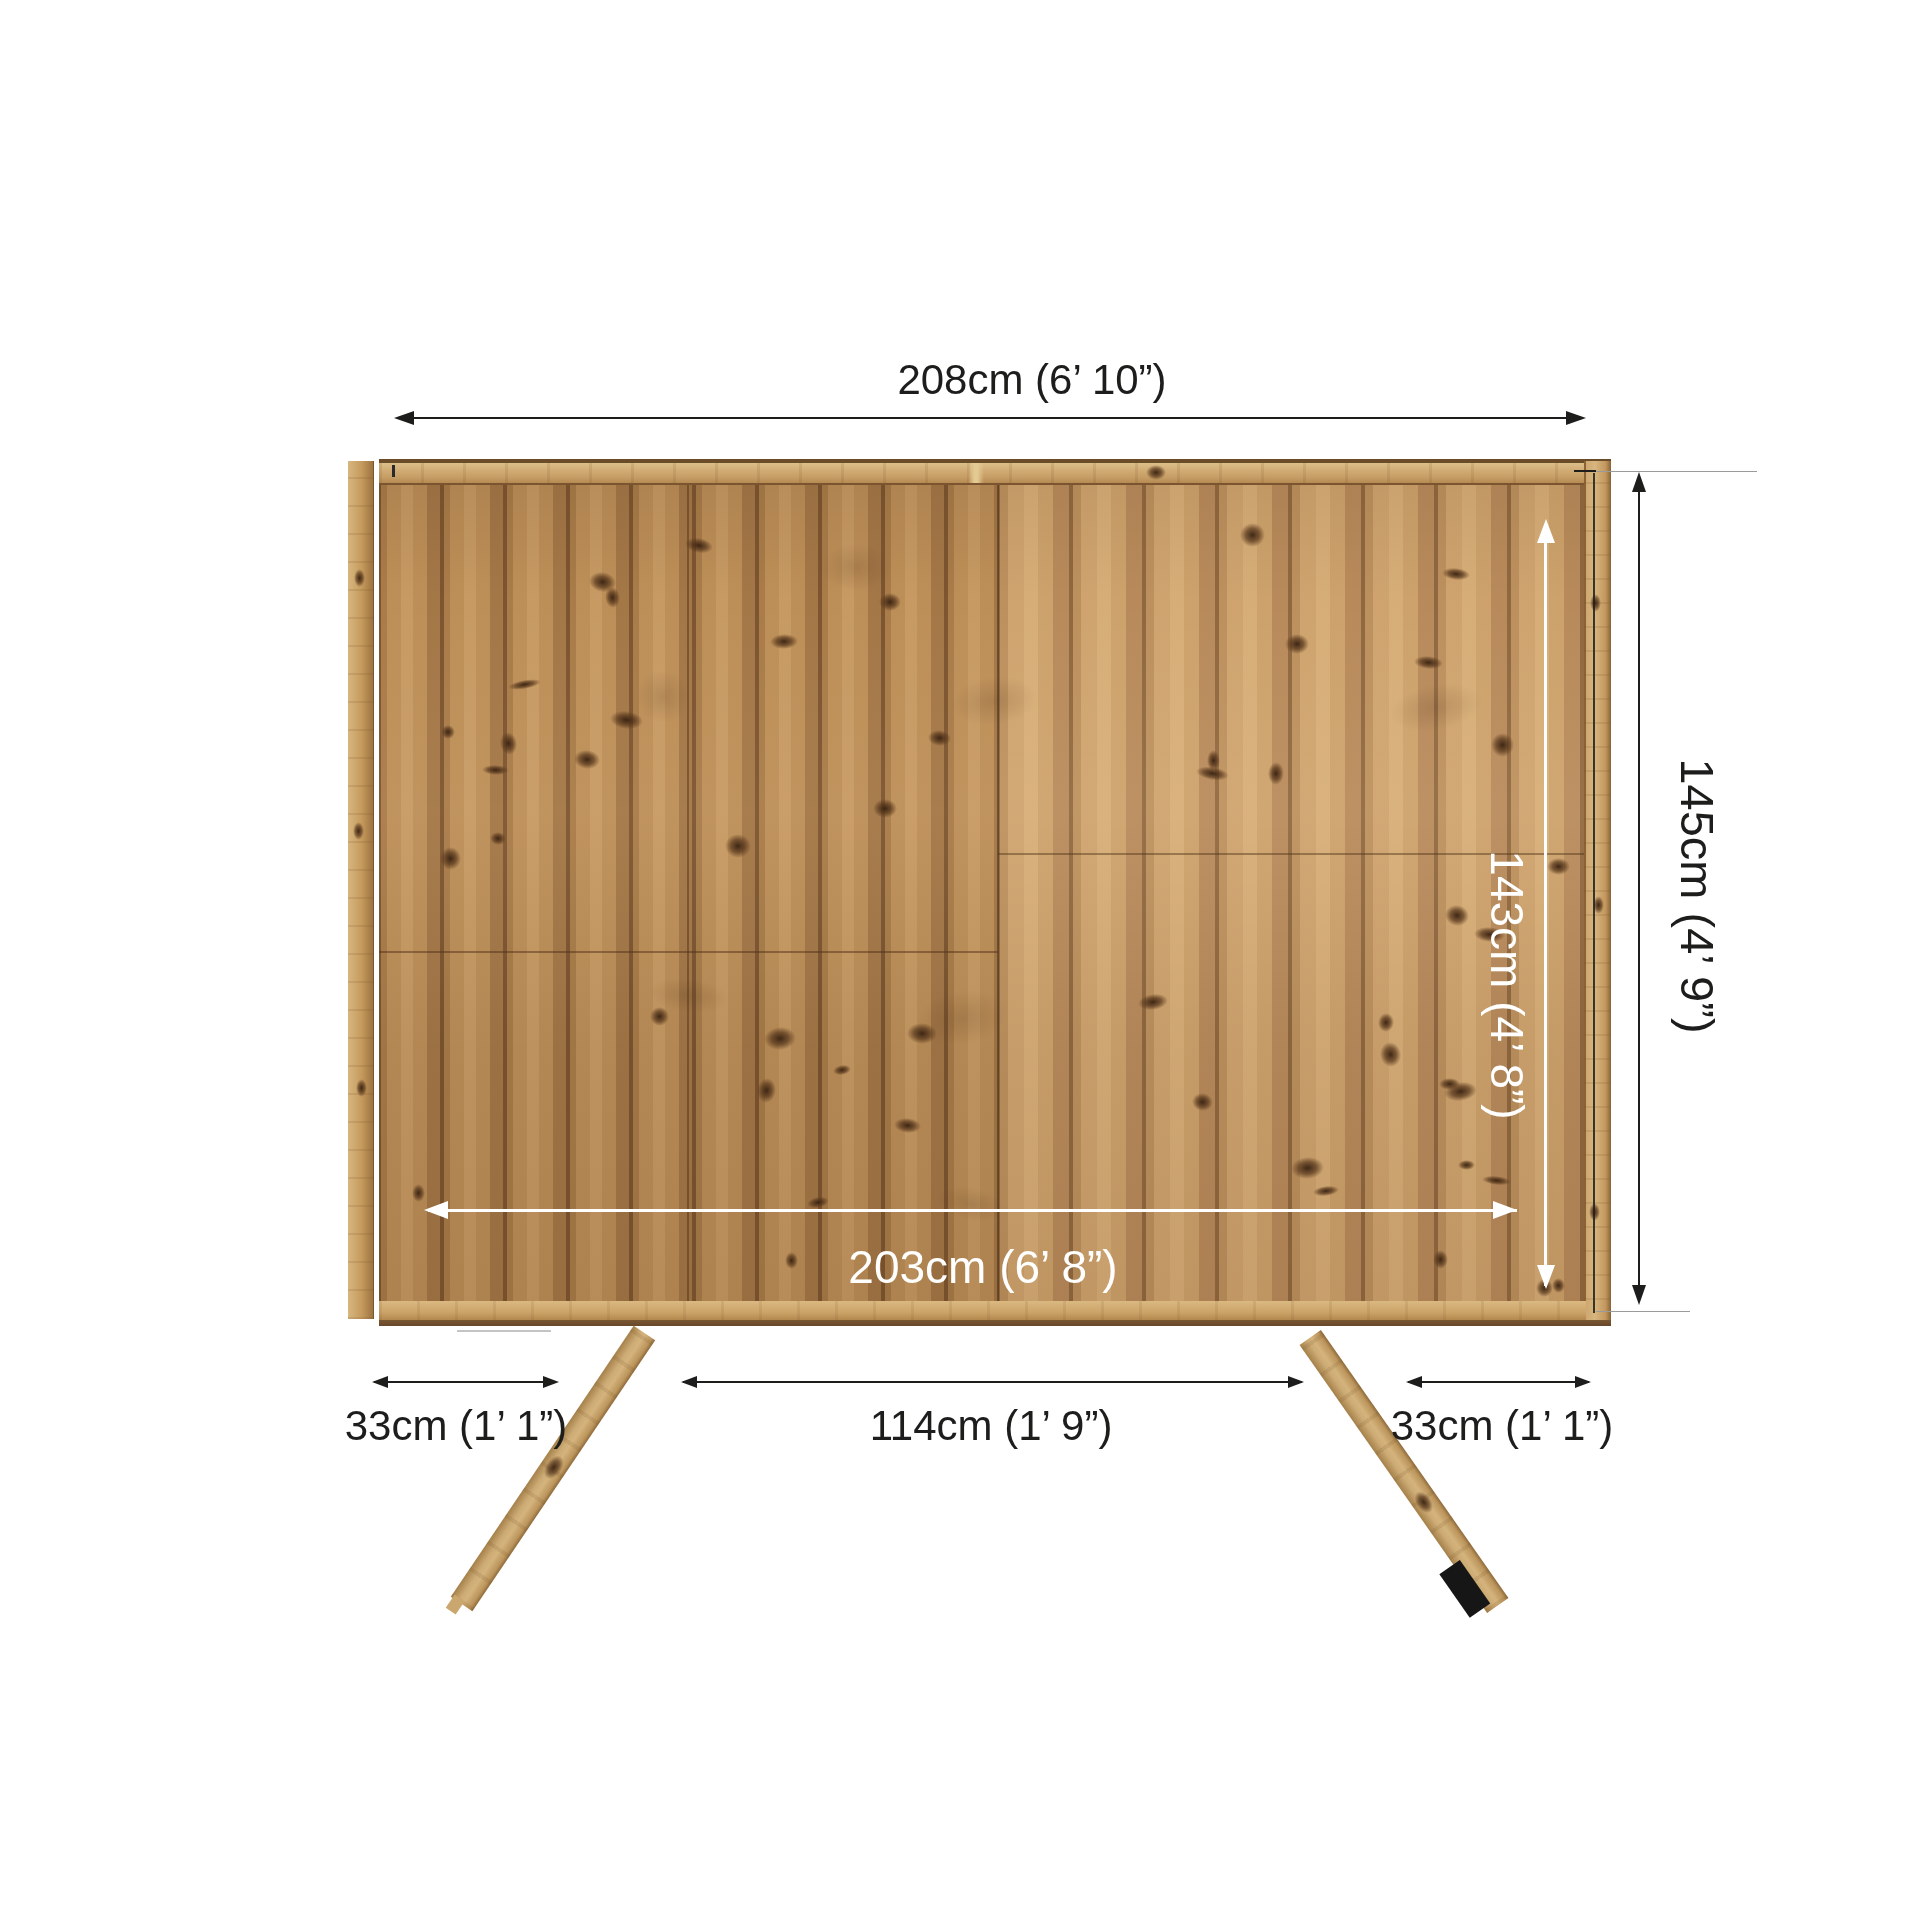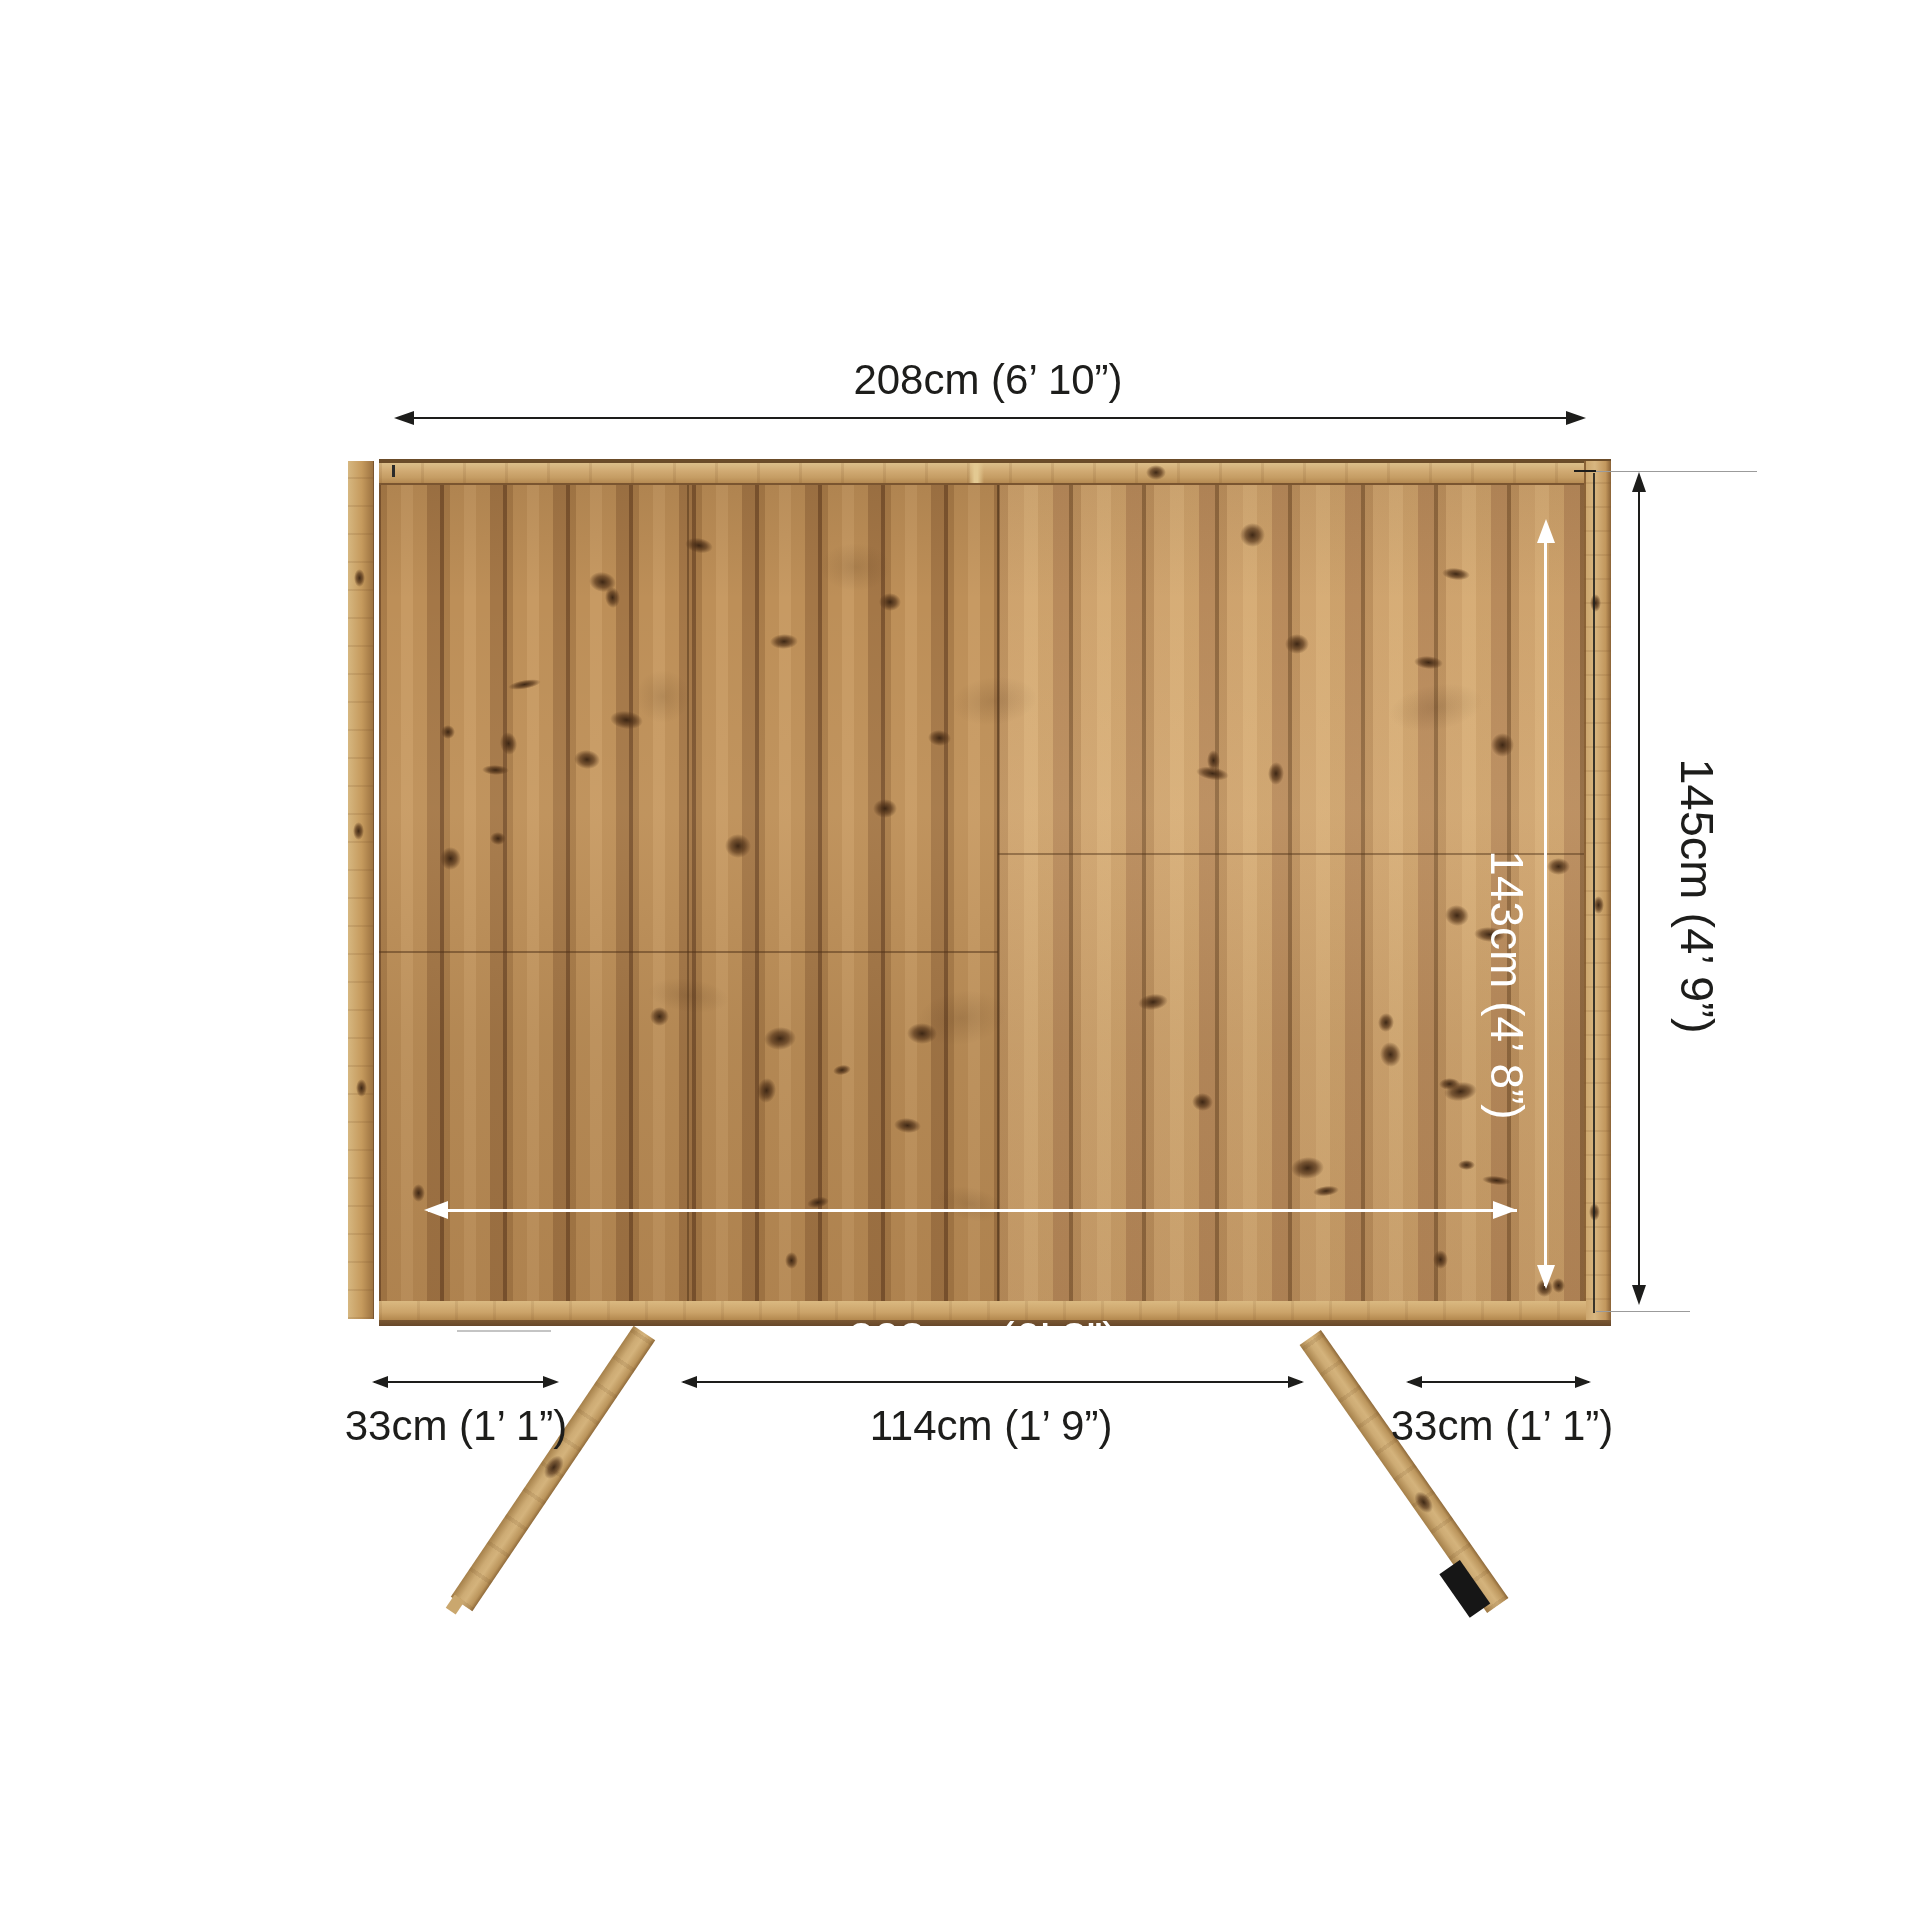--- a/index.html
+++ b/index.html
@@ -141,40 +141,40 @@
     <div class="abs" style="left:2px;bottom:-12px;width:12px;height:16px;background:#caa76e;"></div>
   </div>
   <div class="abs leg" style="left:1391px;top:1308px;width:26px;height:327px;transform:rotate(-35deg);">
     <div class="knot" style="left:4px;top:188px;width:15px;height:24px;"></div>
     <div class="leg-foot" style="left:-17px;bottom:6px;width:25px;height:53px;"></div>
   </div>
 
   <div class="line" style="left:406px;top:417px;width:1168px;height:2px;"></div>
   <div class="ah" style="left:394px;top:411px;border-top:7px solid transparent;border-bottom:7px solid transparent;border-right:20px solid #1d1d1b;"></div>
   <div class="ah" style="left:1566px;top:411px;border-top:7px solid transparent;border-bottom:7px solid transparent;border-left:20px solid #1d1d1b;"></div>
-  <div class="lbl ctr" style="left:988px;top:380px;">208cm (6’ 10”)</div>
+  <div class="lbl ctr" style="left:1032px;top:380px;">208cm (6’ 10”)</div>
 
   <div class="line" style="left:1638px;top:476px;width:2px;height:826px;"></div>
   <div class="ah" style="left:1632px;top:472px;border-left:7px solid transparent;border-right:7px solid transparent;border-bottom:20px solid #1d1d1b;"></div>
   <div class="ah" style="left:1632px;top:1285px;border-left:7px solid transparent;border-right:7px solid transparent;border-top:20px solid #1d1d1b;"></div>
   <div class="lbl big rot" style="left:1697px;top:896px;">145cm (4’ 9”)</div>
   <div class="line" style="left:1593px;top:473px;width:2px;height:840px;opacity:.85;"></div>
   <div class="line" style="left:1574px;top:470px;width:22px;height:2px;"></div>
   <div class="gline" style="left:1596px;top:471px;width:161px;height:1px;"></div>
   <div class="gline" style="left:1596px;top:1311px;width:94px;height:1px;"></div>
 
   <div class="wline" style="left:1544px;top:526px;width:3px;height:760px;"></div>
   <div class="ah" style="left:1537px;top:519px;border-left:9px solid transparent;border-right:9px solid transparent;border-bottom:24px solid #ffffff;"></div>
   <div class="ah" style="left:1537px;top:1265px;border-left:9px solid transparent;border-right:9px solid transparent;border-top:24px solid #ffffff;"></div>
   <div class="lbl white rot" style="left:1507px;top:985px;">143cm (4’ 8”)</div>
 
   <div class="wline" style="left:428px;top:1209px;width:1089px;height:3px;"></div>
   <div class="ah" style="left:424px;top:1201px;border-top:9px solid transparent;border-bottom:9px solid transparent;border-right:24px solid #ffffff;"></div>
   <div class="ah" style="left:1493px;top:1201px;border-top:9px solid transparent;border-bottom:9px solid transparent;border-left:24px solid #ffffff;"></div>
-  <div class="lbl white ctr" style="left:983px;top:1339px;">203cm (6’ 8”)</div>
+  <div class="lbl white ctr" style="left:983px;top:1267px;">203cm (6’ 8”)</div>
 
   <div class="line" style="left:374px;top:1381px;width:182px;height:2px;"></div>
   <div class="ah" style="left:372px;top:1376px;border-top:6px solid transparent;border-bottom:6px solid transparent;border-right:16px solid #1d1d1b;"></div>
   <div class="ah" style="left:543px;top:1376px;border-top:6px solid transparent;border-bottom:6px solid transparent;border-left:16px solid #1d1d1b;"></div>
   <div class="lbl ctr" style="left:456px;top:1426px;">33cm (1’ 1”)</div>
 
   <div class="line" style="left:683px;top:1381px;width:619px;height:2px;"></div>
   <div class="ah" style="left:681px;top:1376px;border-top:6px solid transparent;border-bottom:6px solid transparent;border-right:16px solid #1d1d1b;"></div>
   <div class="ah" style="left:1288px;top:1376px;border-top:6px solid transparent;border-bottom:6px solid transparent;border-left:16px solid #1d1d1b;"></div>
   <div class="lbl ctr" style="left:991px;top:1426px;">114cm (1’ 9”)</div>

